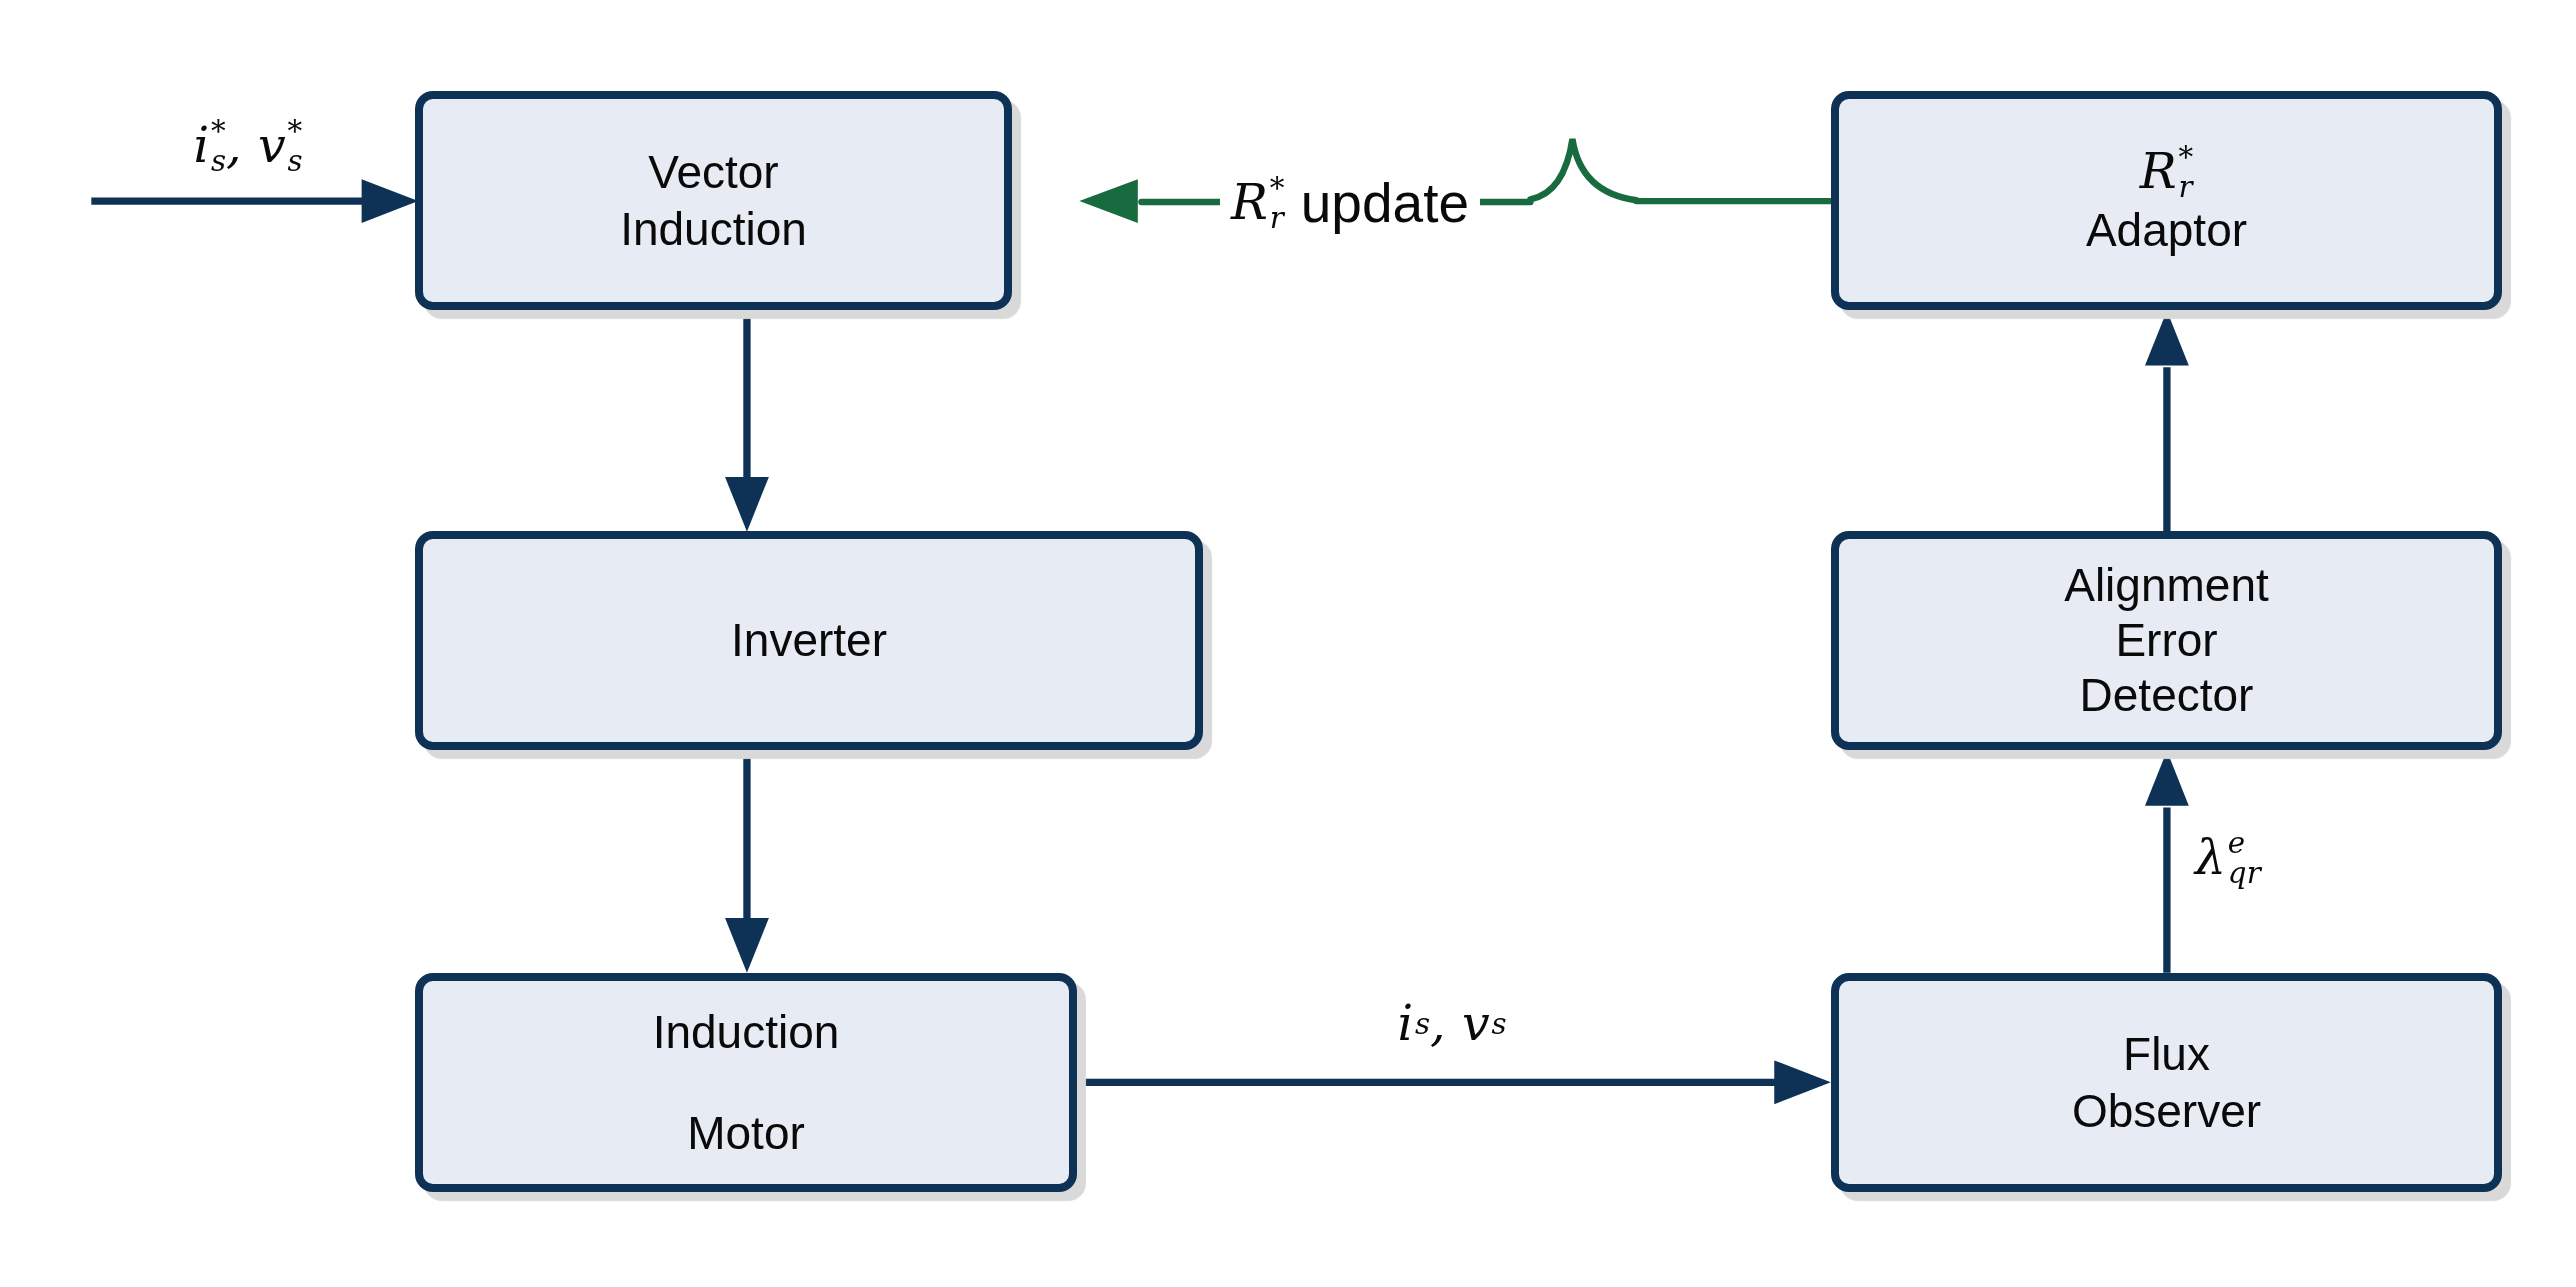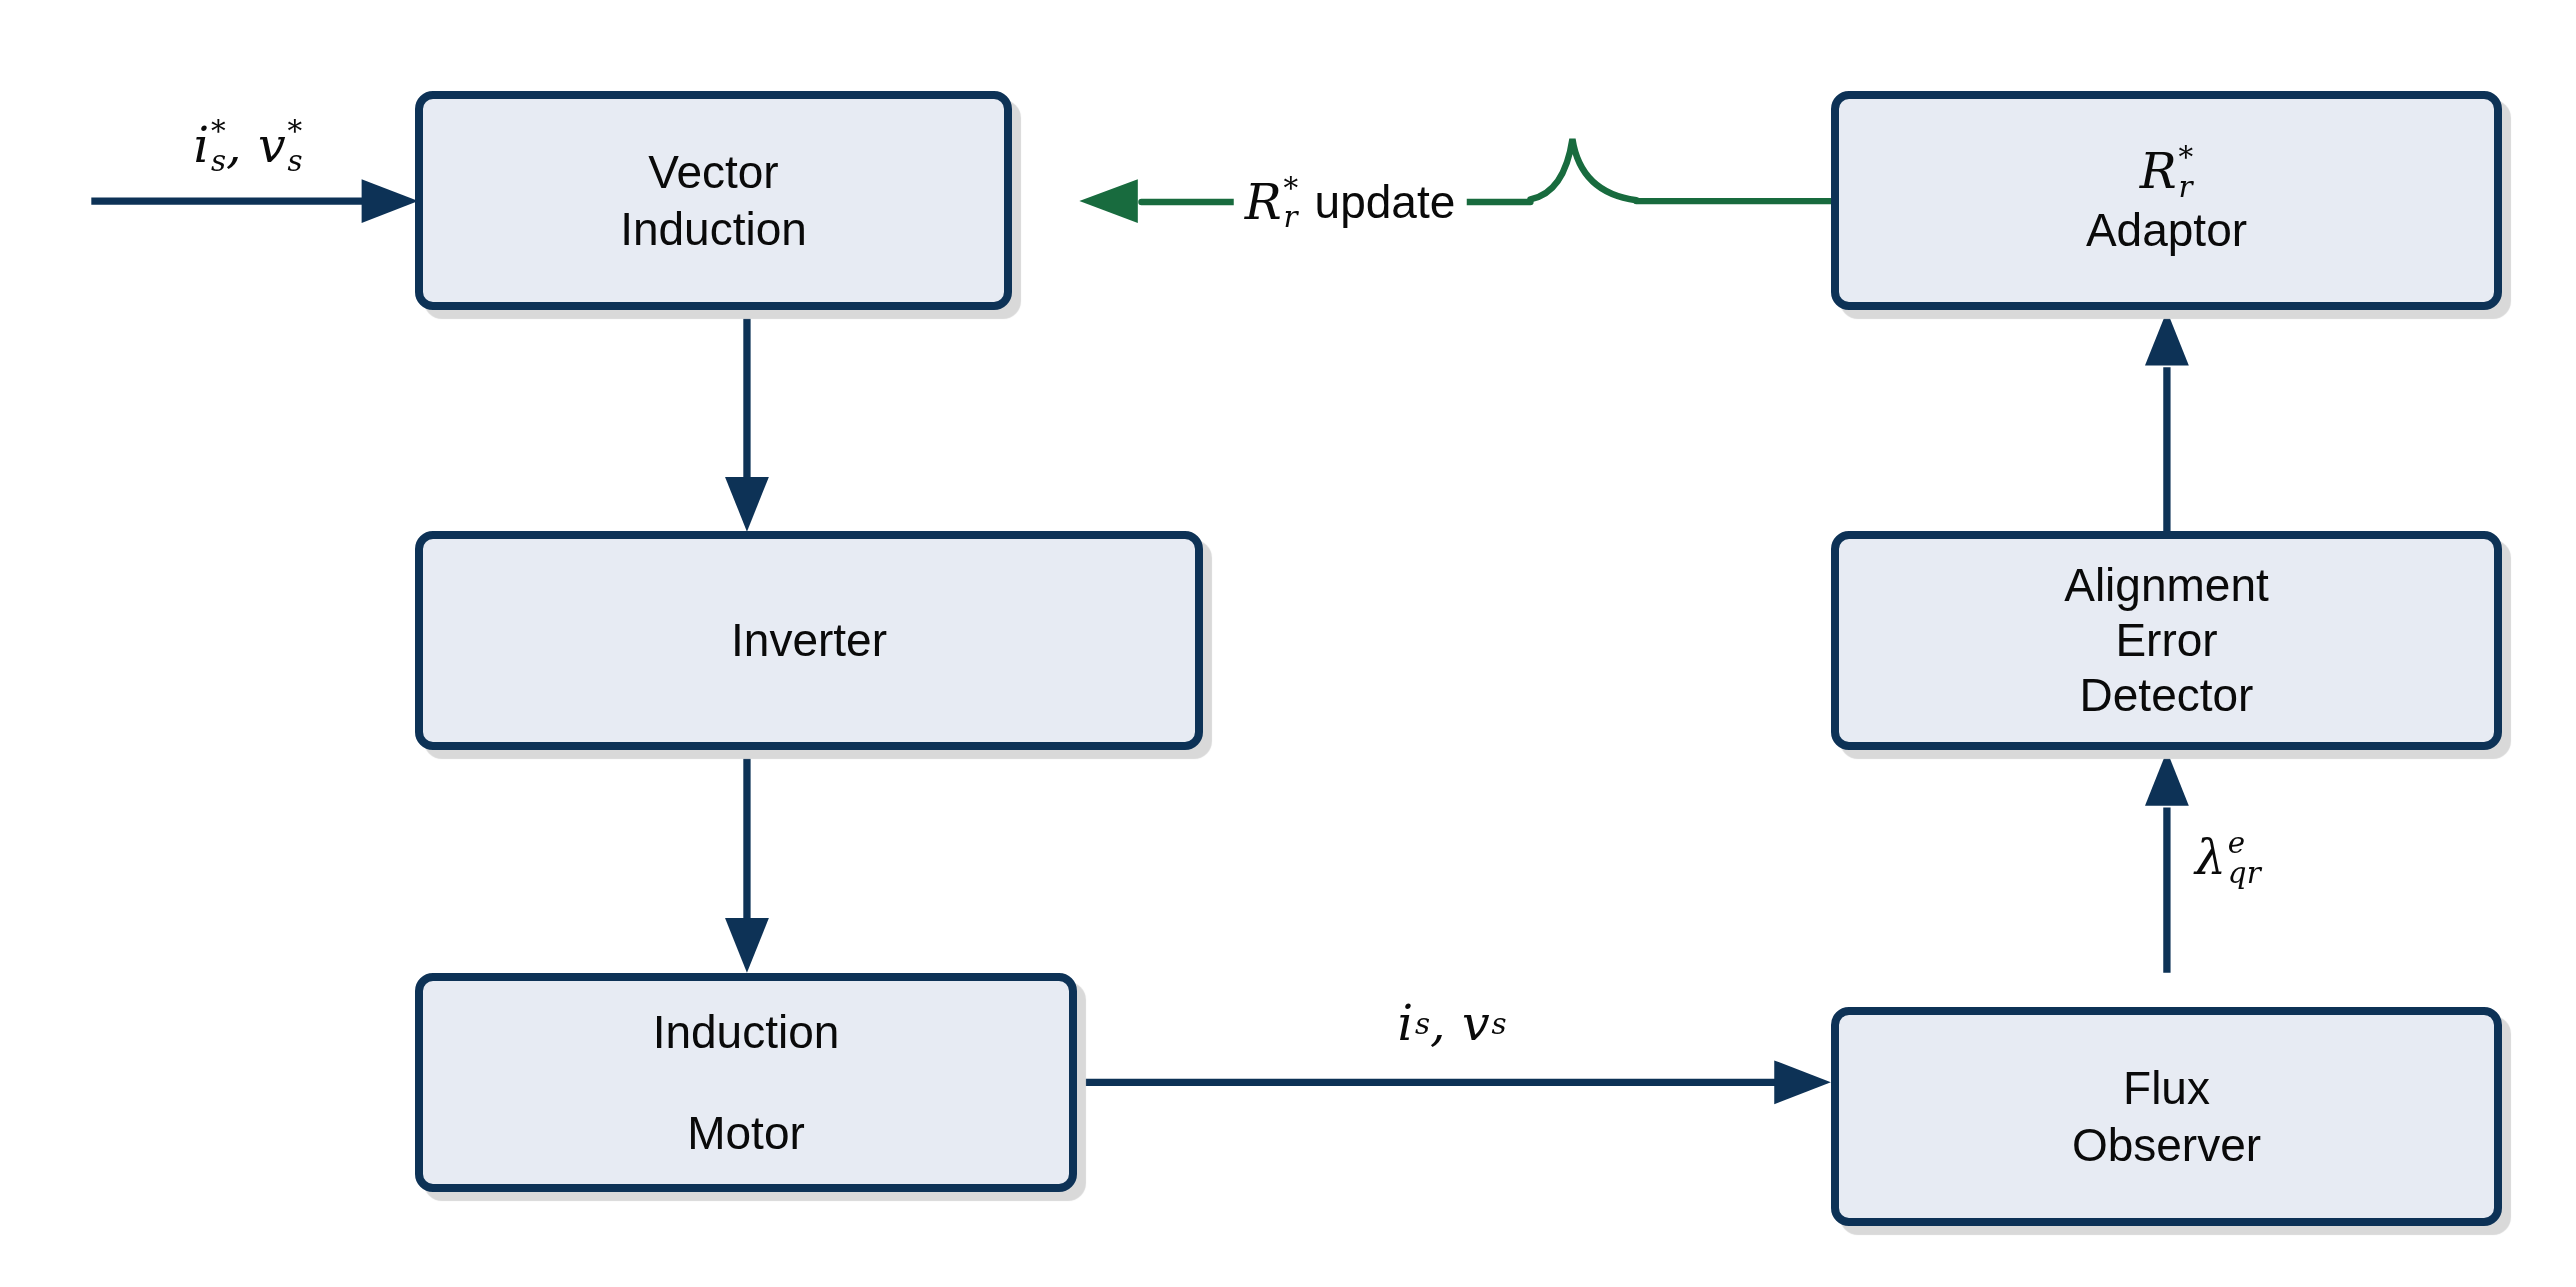--- a/index.html
+++ b/index.html
@@ -52,21 +52,21 @@
     display:inline-flex;flex-direction:column;
     justify-content:center;align-items:flex-start;
     font-size:0.60em;line-height:1.02;
     vertical-align:middle;
     margin-left:1.8px;
   }
   .sb{font-size:0.60em;vertical-align:-0.35em;margin-left:1.8px;}
   .comma{margin-right:16.4px;}
   .word{
     font-family:"Liberation Sans", sans-serif;
-    font-style:normal;font-size:46px;margin-left:16.4px;
+    font-style:normal;font-size:55px;margin-left:16.4px;
   }
   .boxmath{
     font-family:"DejaVu Serif", serif;
     font-style:italic;font-size:49px;line-height:1.1;
     display:flex;align-items:center;justify-content:center;
   }
   .masked{background:#ffffff;padding:5.5px 11px;}
   .center-anchor{transform:translate(-50%,-50%);}
   .left-anchor{transform:translateY(-50%);}
 </style>
@@ -125,21 +125,21 @@
     </div>
     <div>Adaptor</div>
   </div>
 
   <div class="box tight" style="left:1831px;top:531px;width:671px;height:219px;">
     <div>Alignment</div>
     <div>Error</div>
     <div>Detector</div>
   </div>
 
-  <div class="box" style="left:1831px;top:973px;width:671px;height:219px;margin-top:34px;">
+  <div class="box" style="left:1831px;top:973px;width:671px;height:219px;">
     <div>Flux</div>
     <div>Observer</div>
   </div>
 
   <div class="mathlabel center-anchor" style="left:248px;top:146px;">
     <span>i</span>
       <span class="ss">
         <span>*</span>
         <span>s</span>
       </span>

